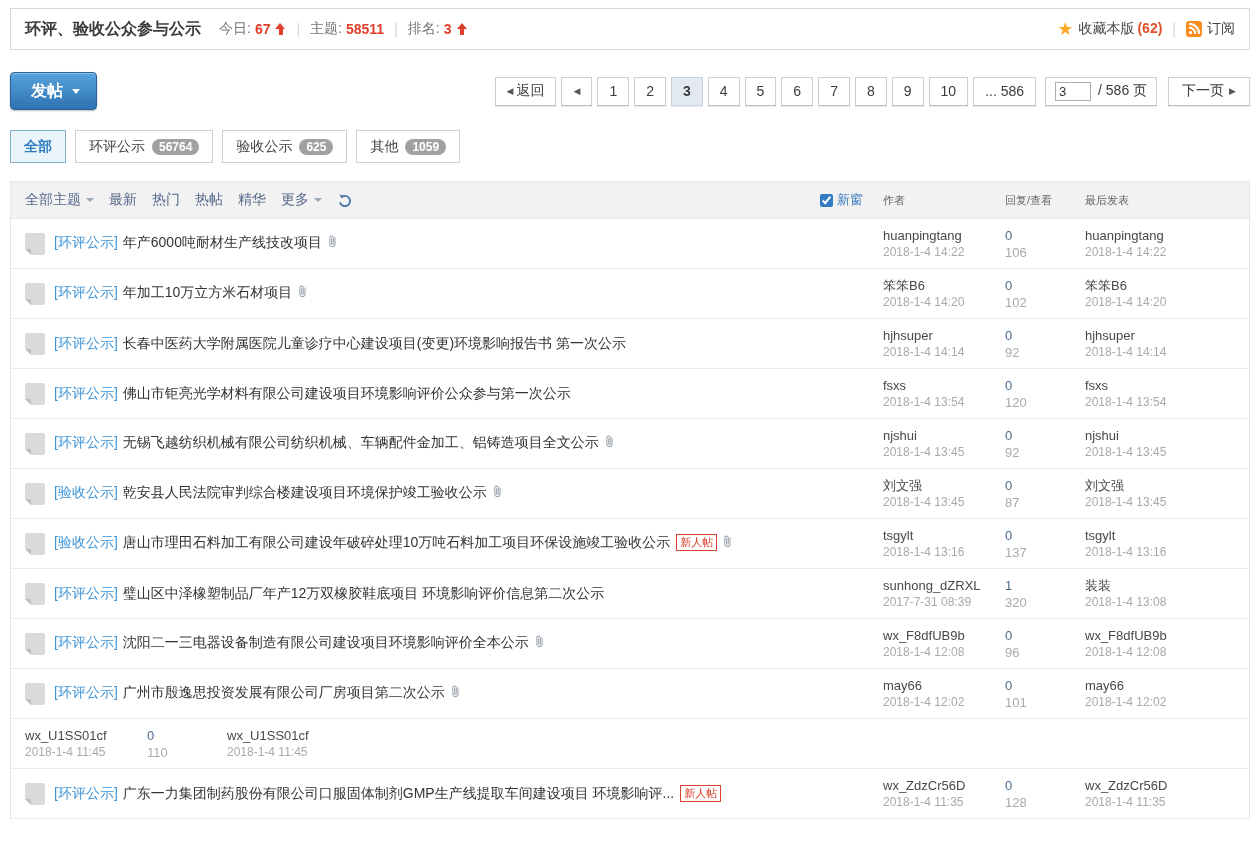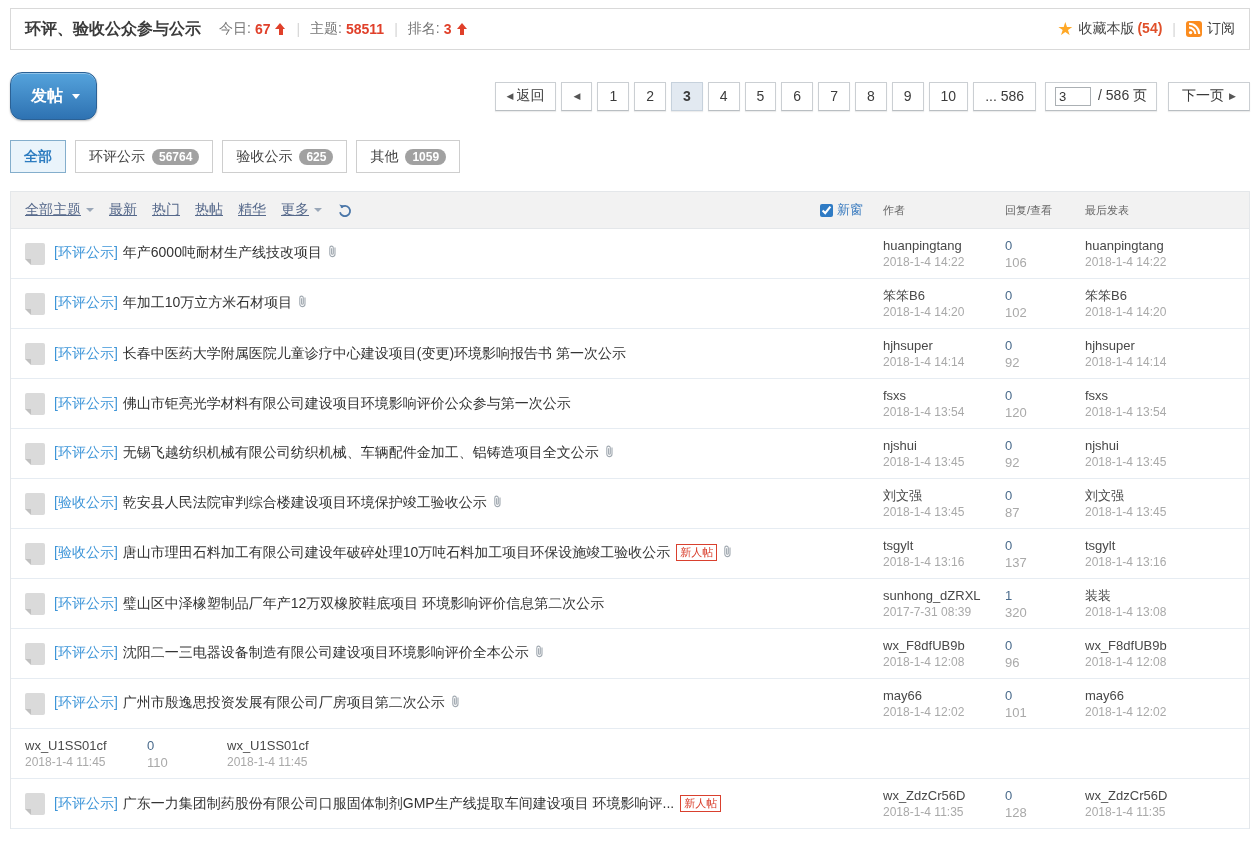--- a/index.html
+++ b/index.html
@@ -30,23 +30,23 @@
   .header-right { margin-left:auto; display:flex; align-items:center; }
   .star-icon { color:#FFA826; font-size:18px; margin-right:5px; line-height:1; }
   .fav-count { font-style:normal; color:#E0502A; font-weight:bold; margin-left:3px; }
   .rss-icon { display:inline-block; width:16px; height:16px; background:#FB8C1F; border-radius:3px; margin-right:5px; position:relative; }
   .rss-icon svg { position:absolute; left:0; top:0; }
 
   
   .toolbar-row { display:flex; align-items:center; justify-content:space-between; margin:22px 0 20px 0; }
   .post-btn {
     display:inline-flex; align-items:center; gap:9px;
-    height:48px; padding:0 16px 0 20px;
+    height:38px; padding:0 16px 0 20px;
     background:linear-gradient(#55A3DC,#2E72B2);
-    border:1px solid #2B6195; border-radius:12px;
+    border:1px solid #2B6195; border-radius:4px;
     color:#fff; font-size:16px; font-weight:bold;
     box-shadow:inset 0 1px 0 rgba(255,255,255,.35), 0 1px 2px rgba(0,0,0,.25);
     cursor:pointer; font-family:inherit;
   }
   .caret-down { width:0; height:0; border-left:4px solid transparent; border-right:4px solid transparent; border-top:5px solid #fff; }
   .pagination { display:flex; align-items:center; gap:5px; }
   .pg-btn {
     display:inline-flex; align-items:center; justify-content:center;
     height:29px; padding:0 11px; background:#fff;
     border:1px solid #CBCFD3; border-bottom-color:#B9BEC2;
@@ -69,21 +69,21 @@
     border:1px solid #CECECE; background:#fff; color:#3F3F3F; cursor:pointer; }
   .tab.active { border-color:#84AECC; background:#EAF4FB; color:#2D7CC0; font-weight:bold; }
   .tab-badge { background:#A1A1A1; color:#fff; font-size:12px; font-weight:bold;
     height:16px; line-height:16px; padding:0 7px; border-radius:8px; }
 
   
   .forum-table { border:1px solid #E4E7EA; border-bottom:none; }
   .filter-bar { display:flex; align-items:center; background:#F2F2F2; height:37px;
     padding:0 14px; border-bottom:1px solid #E4E7EA; }
   .fb-left { flex:1; display:flex; align-items:center; gap:15px; }
-  .fb-left a { color:#56698B;text-decoration:underline; }
+  .fb-left a { color:#56698B; }
   .fb-dd { display:inline-flex; align-items:center; gap:5px; }
   .dd-caret { width:0; height:0; border-left:4px solid transparent; border-right:4px solid transparent; border-top:4px solid #9AA7B8; }
   .refresh-icon { display:inline-flex; cursor:pointer; }
   .fb-newwin { margin-left:auto; margin-right:20px; display:inline-flex; align-items:center; gap:4px;padding-left:20px; }
   .fb-newwin input { width:13px; height:13px; accent-color:#2F7BC4; margin:0; }
   .fb-newwin label { color:#3A7BBF; font-size:13px; cursor:pointer; }
   .fb-col { color:#666; font-size:11px; }
   .fb-author { width:122px; }
   .fb-nums { width:80px; }
   .fb-last { width:150px; }
@@ -127,21 +127,21 @@
       <span class="num">58511</span>
     </span>
     <span class="sep">|</span>
     <span class="stat">
       <span class="lbl">排名:</span>
       <span class="num">3</span>
       <span class="up-arrow"></span>
     </span>
     <span class="header-right">
       <span class="star-icon">★</span>
-      <a><span>收藏本版</span><em class="fav-count">(54)</em></a>
+      <a><span>收藏本版</span><em class="fav-count">(62)</em></a>
       <span class="sep">|</span>
       <span class="rss-icon">
         <svg width="16" height="16" viewBox="0 0 16 16">
           <circle cx="4.6" cy="11.6" r="1.7" fill="#fff"></circle>
           <path d="M3 6.6 a6.4 6.4 0 0 1 6.4 6.4" fill="none" stroke="#fff" stroke-width="2"></path>
           <path d="M3 2.8 a10.2 10.2 0 0 1 10.2 10.2" fill="none" stroke="#fff" stroke-width="2"></path>
         </svg>
       </span>
       <a>订阅</a>
     </span>

